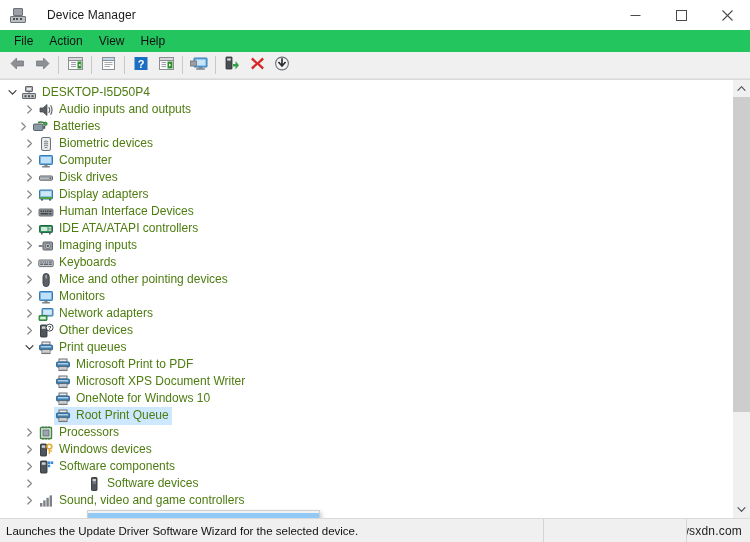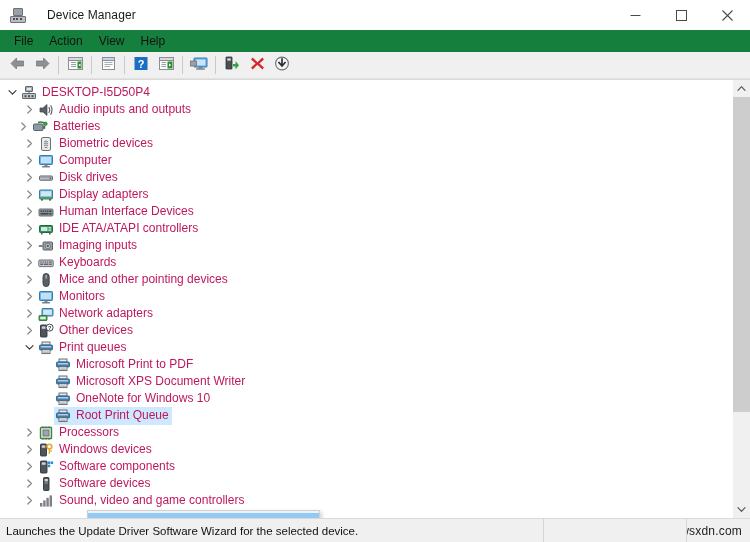--- a/index.html
+++ b/index.html
@@ -88,21 +88,21 @@
     align-items: center;
     justify-content: center;
     background: transparent;
   }
   .win-btn svg { display: block; }
 
   
   #menubar {
     height: 22px;
     min-height: 22px;
-    background: #15803d;
+    background: #22c55e;
     display: flex;
     align-items: center;
     padding-left: 6px;
   }
   .menu-item {
     font-size: 12px;
     color: #111111;
     padding: 2px 8px;
     line-height: 16px;
     white-space: nowrap;
@@ -148,21 +148,21 @@
     overflow: hidden;
     position: relative;
   }
   .row {
     height: 17px;
     display: flex;
     align-items: center;
     white-space: nowrap;
     position: relative;
     font-size: 12px;
-    color: #be185d;
+    color: #4d7c0f;
   }
   .row.selected .label-wrap {
     background: #cde8ff;
   }
   .label-wrap {
     padding: 1px 3px 1px 1px;
     display: flex;
     align-items: center;
     gap: 5px;
   }
@@ -808,21 +808,21 @@
               <span class="dev-icon"><svg width="16" height="16" viewBox="0 0 16 16">
                   <rect x="2.5" y="2" width="6.5" height="12" rx="0.8" fill="#4f555b" stroke="#2f3438" stroke-width="0.9"></rect>
                   <rect x="3.8" y="3.4" width="3.8" height="2.4" fill="#cfd3d7"></rect>
                   <rect x="9.6" y="2.4" width="2.6" height="2.6" fill="#3a8ad6"></rect>
                   <rect x="12.6" y="2.4" width="2.6" height="2.6" fill="#3a8ad6"></rect>
                   <rect x="9.6" y="5.6" width="2.6" height="2.6" fill="#3a8ad6"></rect>
                 </svg></span>
               <span class="lbl">Software components</span>
             </span>
           </div>
-          <div class="row" style="padding-left: 21px;">
+          <div class="row" style="padding-left: 21px; gap: 48px;">
             <span class="twisty">
               <svg width="9" height="9" viewBox="0 0 9 9">
                 <path d="M2.8 1 L6.4 4.5 L2.8 8" fill="none" stroke="#868686" stroke-width="1.2" stroke-linecap="round" stroke-linejoin="round"></path>
               </svg>
             </span>
             <span class="label-wrap">
               <span class="dev-icon"><svg width="16" height="16" viewBox="0 0 16 16">
                   <rect x="5.5" y="1.5" width="5.5" height="13" rx="0.8" fill="#4f555b" stroke="#2f3438" stroke-width="0.9"></rect>
                   <rect x="6.6" y="3" width="3.3" height="2.4" fill="#cfd3d7"></rect>
                   <rect x="6.6" y="6.4" width="3.3" height="1.2" fill="#8d9298"></rect>

